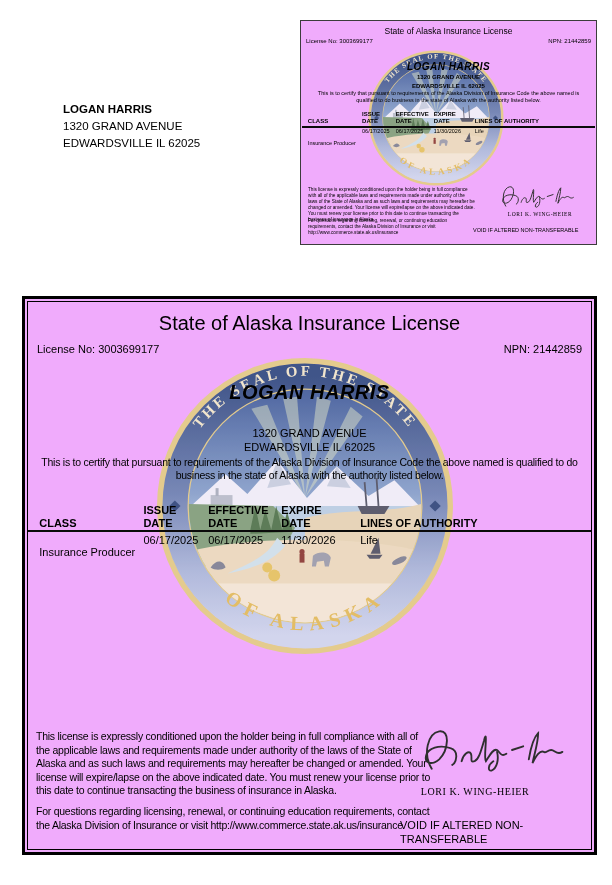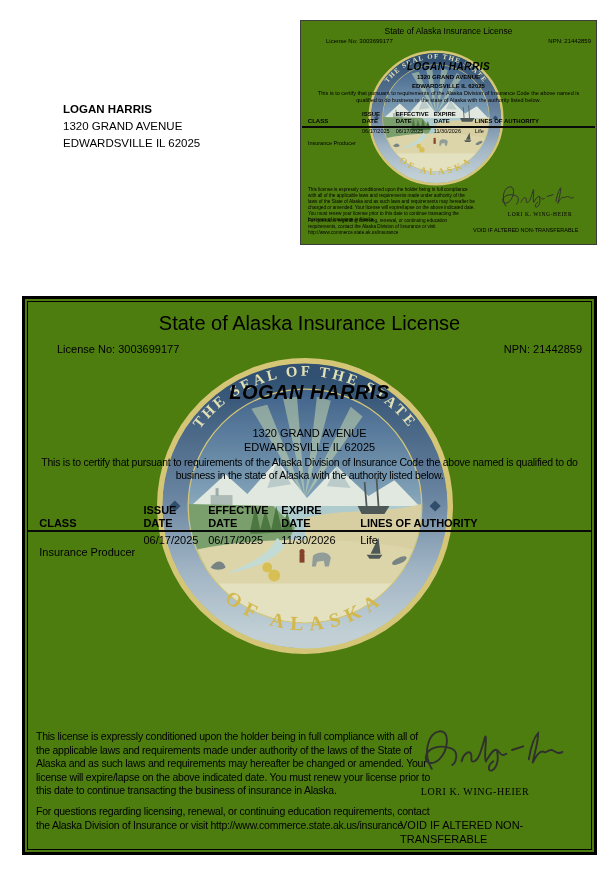--- a/index.html
+++ b/index.html
@@ -4,27 +4,27 @@
 <style>
   html,body{margin:0;padding:0;background:#fff;}
   .page{position:relative;width:612px;height:885px;background:#fff;overflow:hidden;
         font-family:"Liberation Sans",sans-serif;color:#000;}
 
   
   .address{position:absolute;left:63px;top:101px;font-size:11.5px;line-height:17px;}
   .address .nm{font-weight:700;}
 
   
-  .lic{position:absolute;background:#4d7c0f;}
+  .lic{position:absolute;background:#f0abfc;}
   .lic *{box-sizing:border-box;}
   .l-abs{position:absolute;z-index:2;}
   .l-center{left:0;right:0;text-align:center;}
   .l-seal{position:absolute;z-index:1;opacity:.9;}
   .l-holder{font-weight:700;font-style:italic;letter-spacing:.5px;}
-  .l-info{display:flex;justify-content:space-between;margin-left:20px;}
+  .l-info{display:flex;justify-content:space-between;}
   .l-tbl .hc,.l-tbl .vc{position:absolute;}
   .l-tbl .hc{bottom:0;font-weight:700;}
   .c1{left:2%;width:26%;margin-top:12px;}
   .c2{left:20.5%;width:15%;}
   .c3{left:32%;width:17%;}
   .c4{left:45%;width:16%;}
   .c5{left:59%;width:31%;}
   .l-rule{position:absolute;left:0;right:0;background:#0a0a0a;}
   .l-signer{font-family:"Liberation Serif",serif;letter-spacing:.6px;text-align:center;}
   .l-void{text-align:left;}

